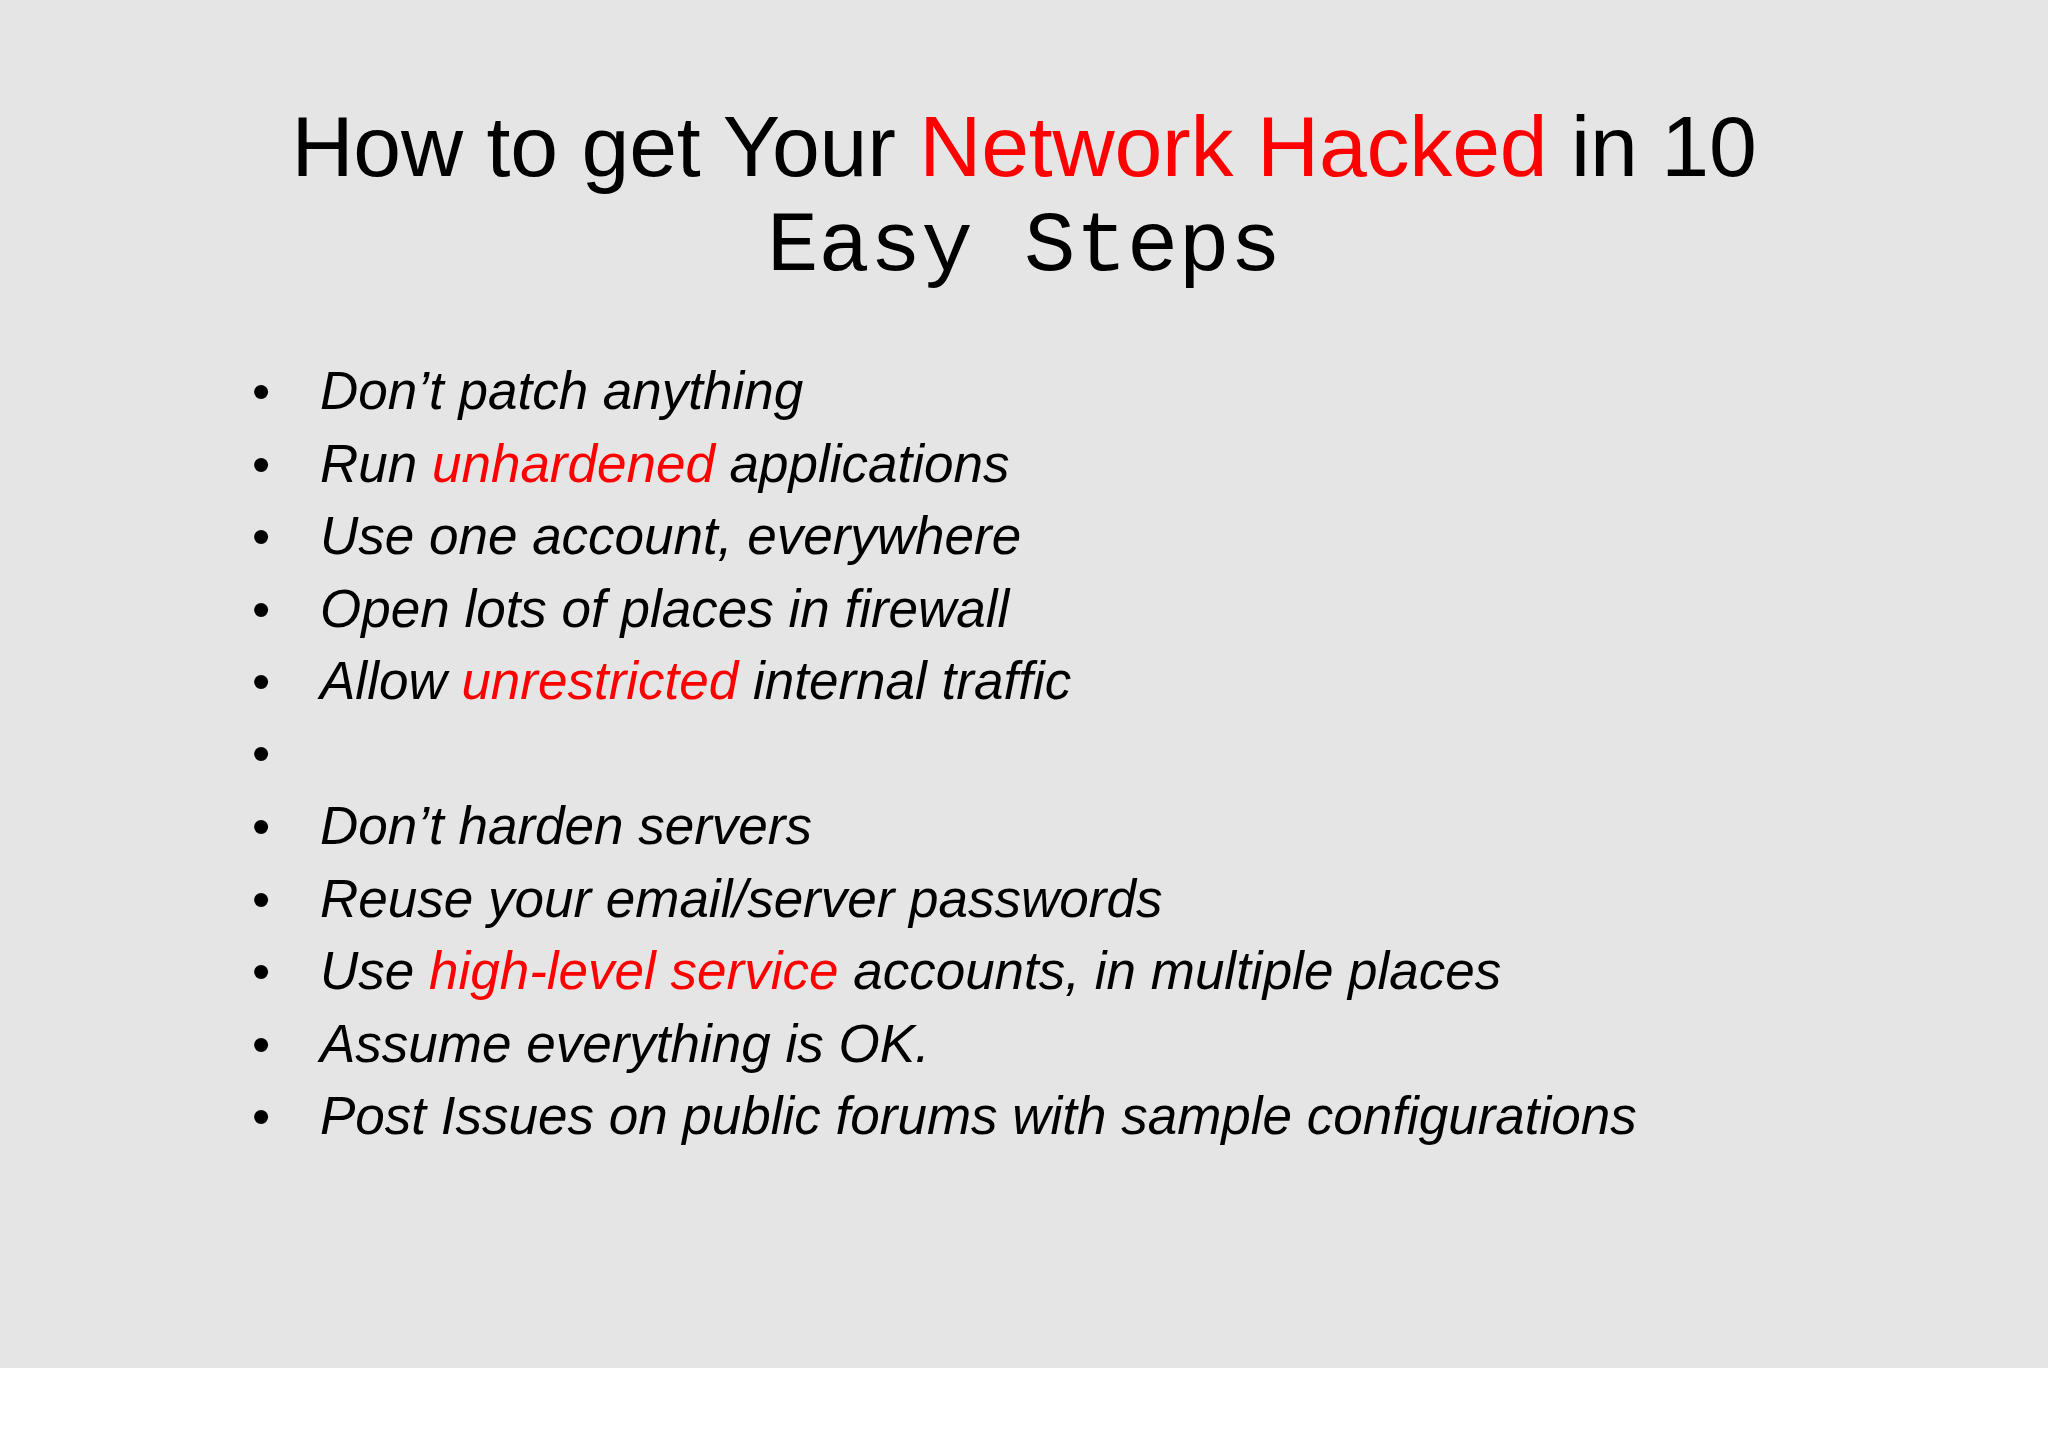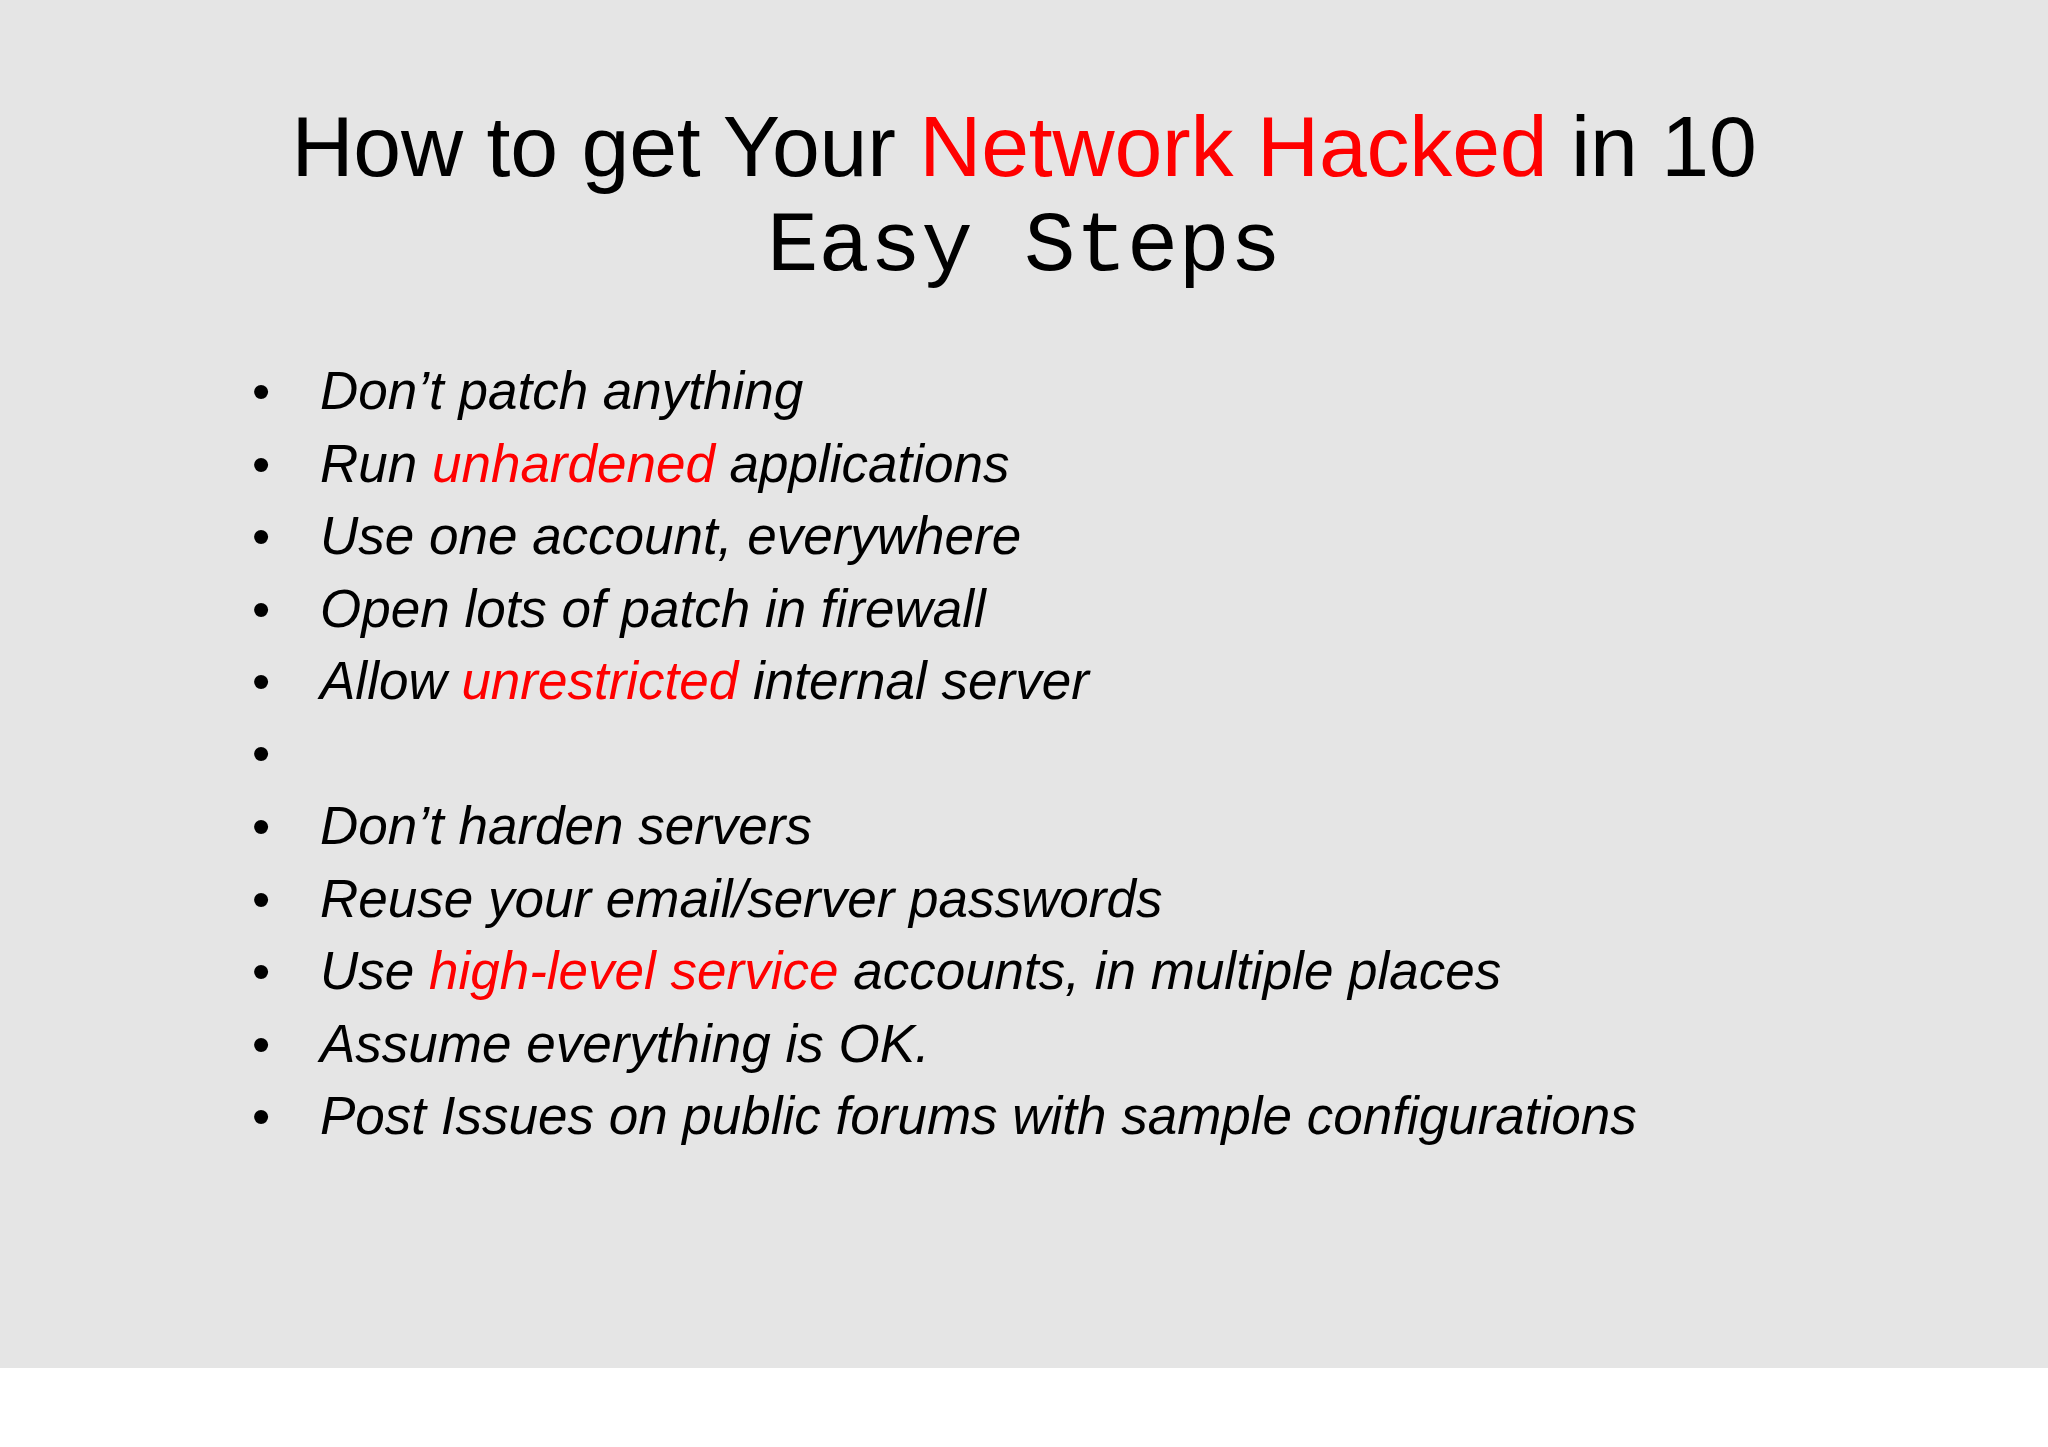--- a/index.html
+++ b/index.html
@@ -100,26 +100,26 @@
       <span class="bullet-text"><span>Run </span><span class="accent">unhardened</span><span> applications</span></span>
     </div>
 
     <div class="bullet-row">
       <span class="bullet-marker">•</span>
       <span class="bullet-text"><span>Use one account, everywhere</span><span class="accent"></span><span></span></span>
     </div>
 
     <div class="bullet-row">
       <span class="bullet-marker">•</span>
-      <span class="bullet-text"><span>Open lots of patch in firewall</span><span class="accent"></span><span></span></span>
+      <span class="bullet-text"><span>Open lots of places in firewall</span><span class="accent"></span><span></span></span>
     </div>
 
     <div class="bullet-row">
       <span class="bullet-marker">•</span>
-      <span class="bullet-text"><span>Allow </span><span class="accent">unrestricted</span><span> internal server</span></span>
+      <span class="bullet-text"><span>Allow </span><span class="accent">unrestricted</span><span> internal traffic</span></span>
     </div>
 
     <div class="bullet-row">
       <span class="bullet-marker">•</span>
     </div>
 
     <div class="bullet-row">
       <span class="bullet-marker">•</span>
       <span class="bullet-text"><span>Don’t harden servers</span><span class="accent"></span><span></span></span>
     </div>

